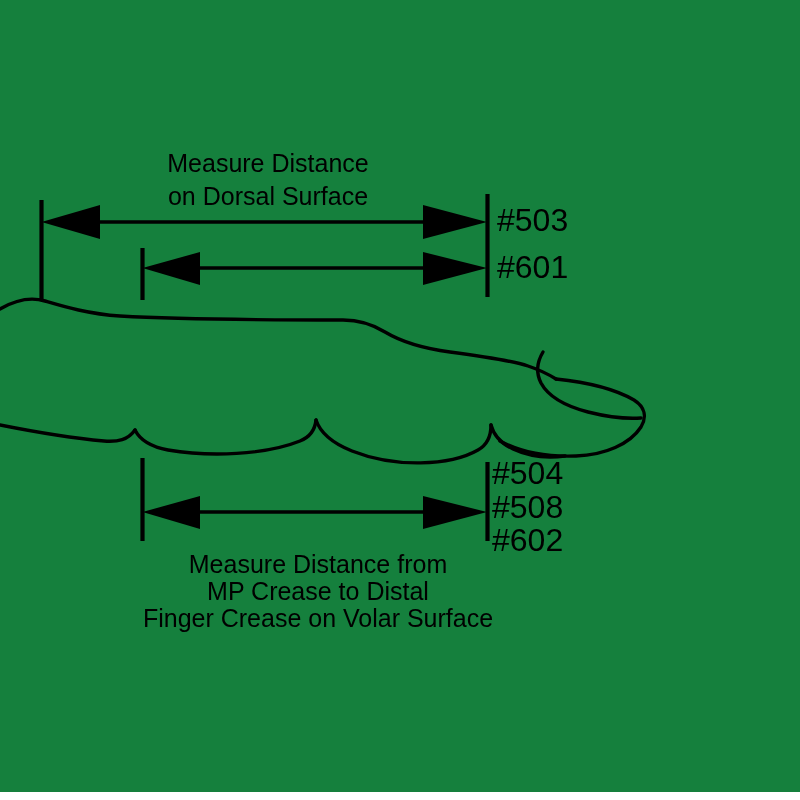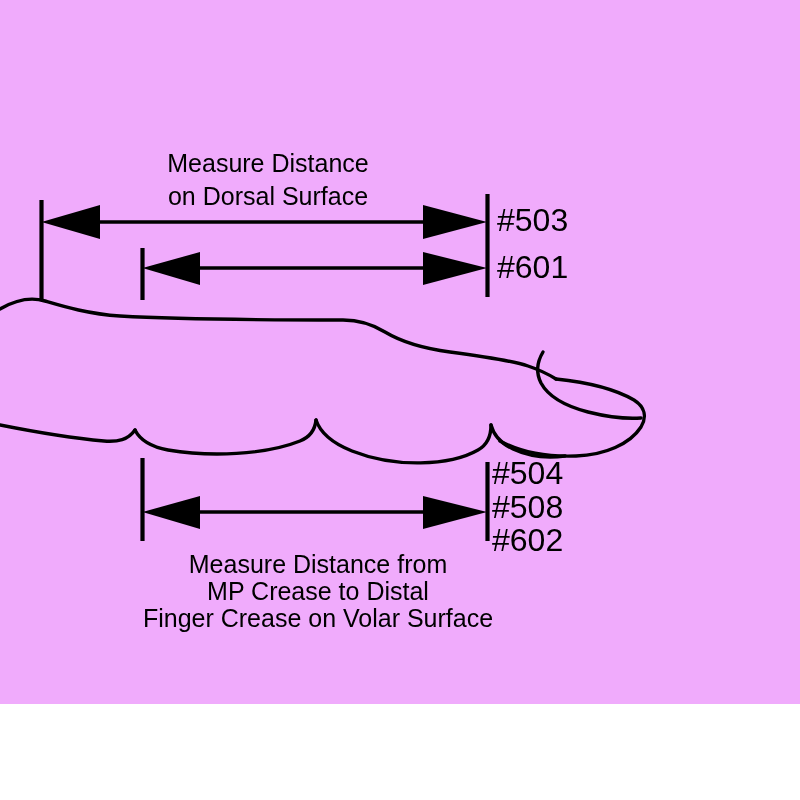--- a/index.html
+++ b/index.html
@@ -11,22 +11,22 @@
   body {
     width: 800px;
     height: 800px;
     font-family: "Liberation Sans", sans-serif;
     color: #000000;
     overflow: hidden;
   }
   #diagram-root {
     position: relative;
     width: 800px;
-    height: 704px;
-    background: #f0abfc;
+    height: 792px;
+    background: #15803d;
   }
   #diagram-svg {
     position: absolute;
     left: 0;
     top: 0;
     width: 800px;
     height: 800px;
     display: block;
   }
   .caption-text {

